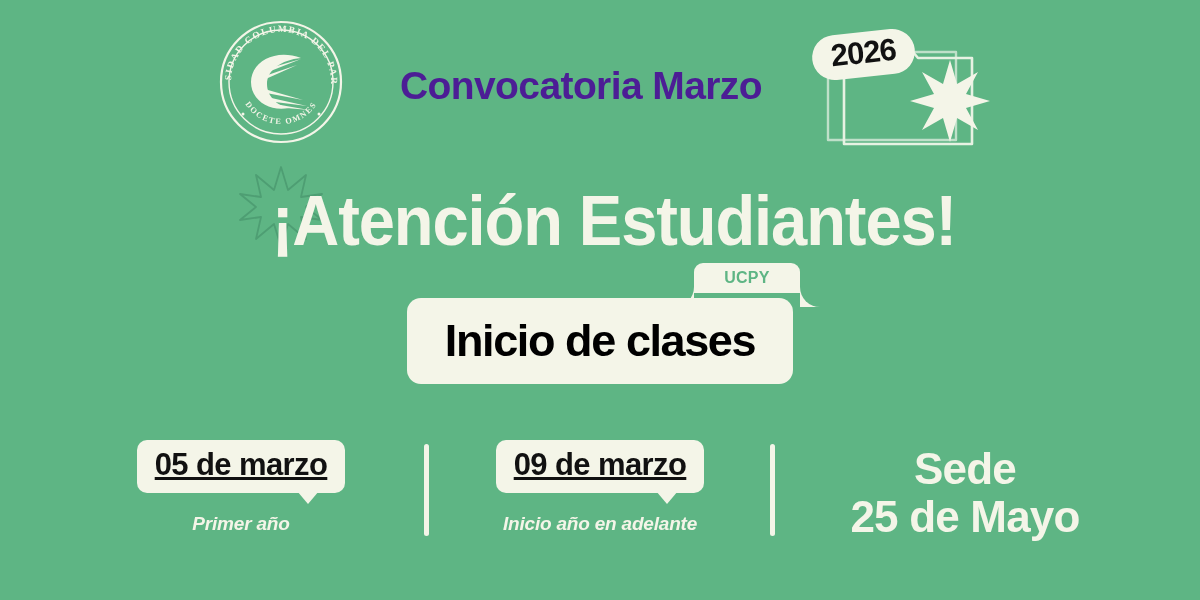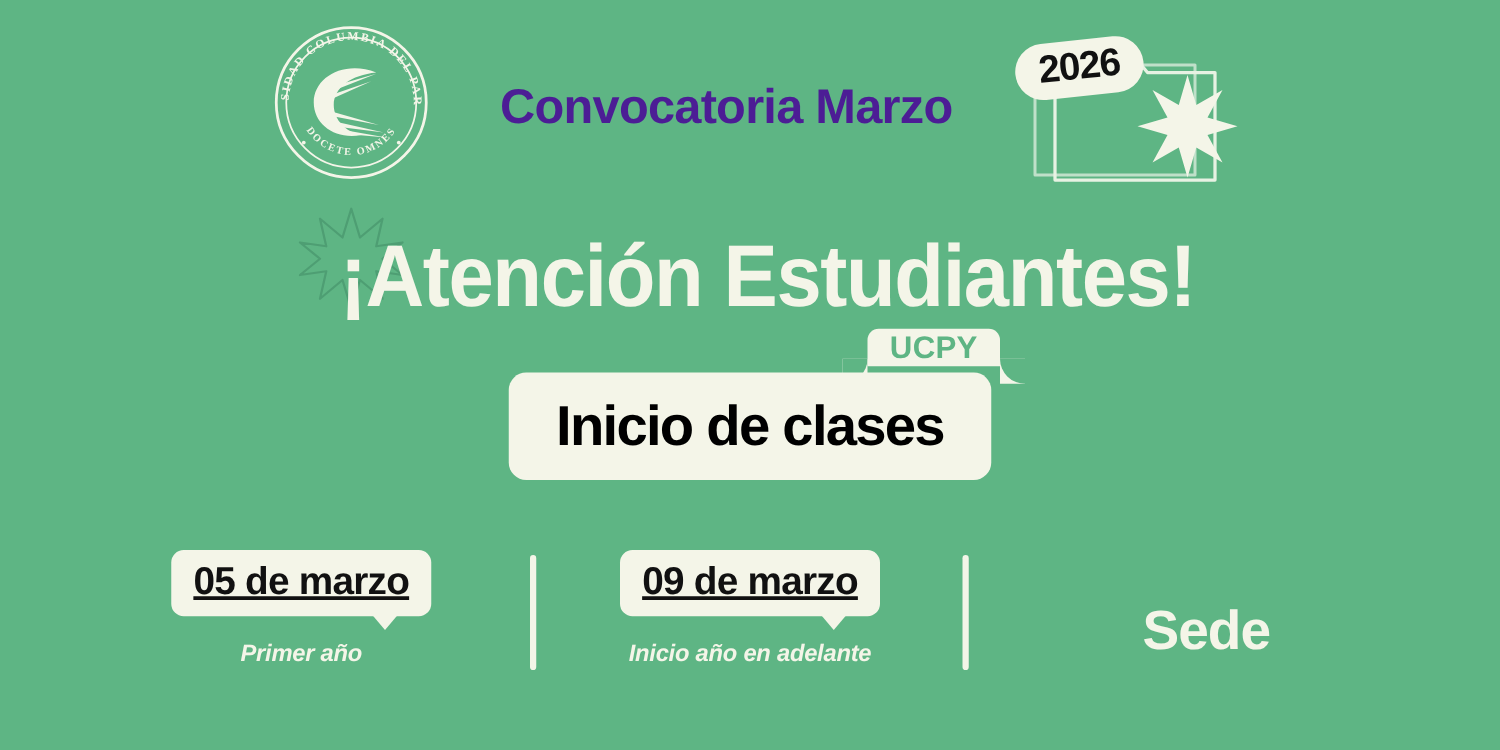--- a/index.html
+++ b/index.html
@@ -106,21 +106,21 @@
     position: absolute;
     left: 694px;
     top: 263px;
     width: 106px;
     height: 30px;
     background: #f4f5e8;
     border-radius: 9px 9px 0 0;
     display: flex;
     align-items: center;
     justify-content: center;
-    font-size: 25px;
+    font-size: 16px;
     font-weight: 700;
     letter-spacing: 0.2px;
     color: #5eb584;
     z-index: 2;
   }
   .tab-notch {
     position: absolute;
     top: 287px;
     width: 20px;
     height: 20px;
@@ -229,21 +229,21 @@
     left: 820px;
     top: 445px;
     width: 290px;
     text-align: center;
     color: #f4f5e8;
     font-size: 44px;
     font-weight: 700;
     letter-spacing: -0.8px;
     line-height: 1.08;
   }
-  .venue-line { display: block; white-space: nowrap; margin-top: 36px; }
+  .venue-line { display: block; white-space: nowrap; }
 </style>
 </head>
 <body>
 
 <div id="poster">
 
   <div class="seal">
     <svg viewBox="0 0 128 128" width="128" height="128" aria-hidden="true">
       <defs>
         <path id="arcTop" d="M 14 64 A 50 50 0 0 1 114 64"></path>
@@ -315,15 +315,16 @@
       <div class="bubble">09 de marzo</div>
       <div class="date-caption">Inicio año en adelante</div>
     </div>
   </div>
 
   <div class="divider one"></div>
   <div class="divider two"></div>
 
   <div class="venue">
     <span class="venue-line">Sede</span>
+    <span class="venue-line">25 de Mayo</span>
   </div>
 
 </div>
 
 </body></html>

